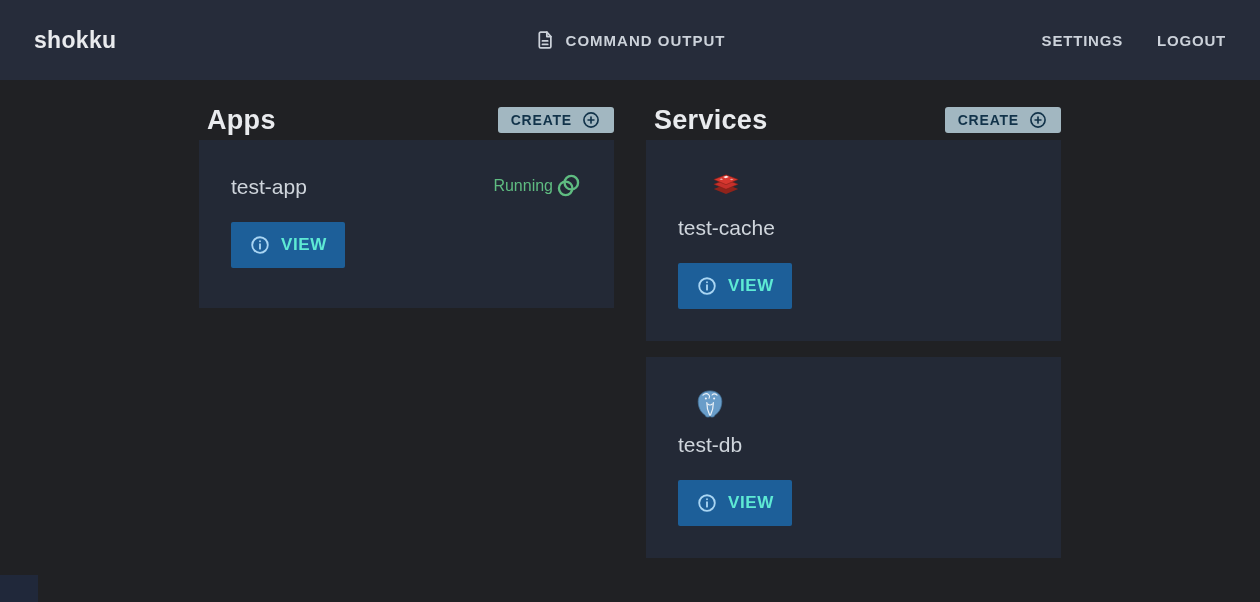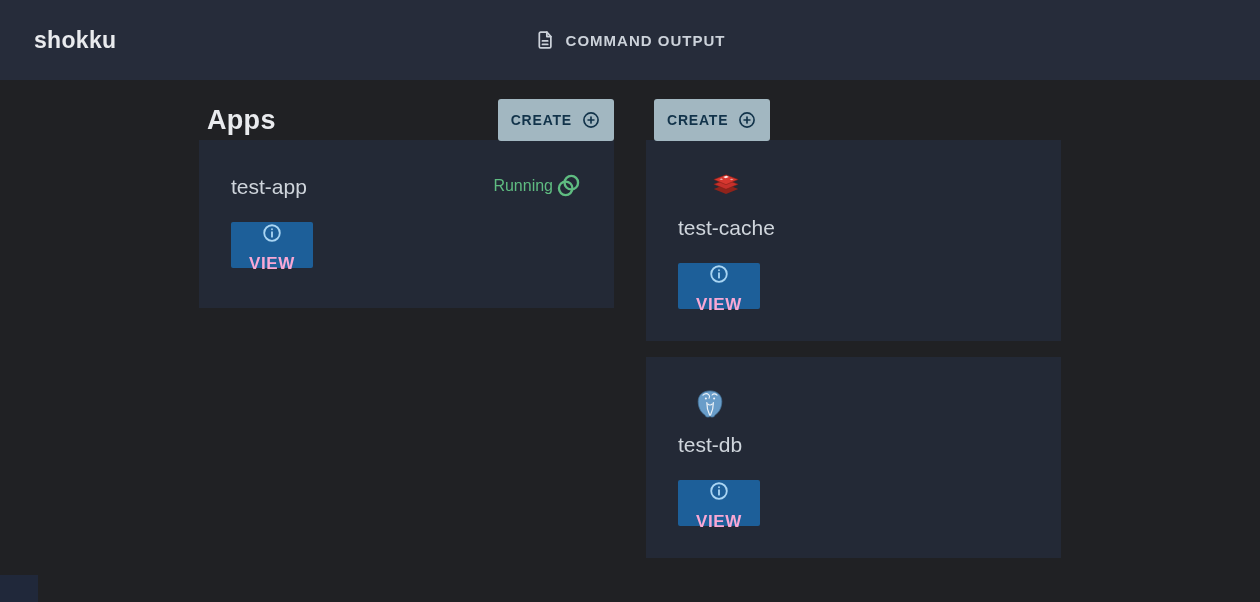--- a/index.html
+++ b/index.html
@@ -79,21 +79,21 @@
   .section-title {
     font-size: 27px;
     font-weight: bold;
     color: #e9ebee;
     letter-spacing: 0.3px;
   }
   .create-btn {
     display: flex;
     align-items: center;
     gap: 9px;
-    height: 42px;
+    height: 26px;
     padding: 0 13px;
     background: #a2b7c1;
     border: none;
     border-radius: 3px;
     color: #12334a;
     font-family: inherit;
     font-size: 14px;
     font-weight: bold;
     letter-spacing: 0.8px;
     cursor: pointer;
@@ -131,27 +131,26 @@
   }
   .view-btn {
     display: flex;
     align-items: center;
     gap: 10px;
     height: 46px;
     padding: 0 18px;
     background: #1d5f99;
     border: none;
     border-radius: 2px;
-    color: #f9a8d4;
+    color: #5eead4;
     font-family: inherit;
     font-size: 17px;
     font-weight: bold;
     letter-spacing: 0.6px;
     cursor: pointer;
-    flex-direction: column;
   }
 
   .icon { display: inline-flex; flex: none; }
 
   
   .footer-fragment {
     position: absolute;
     left: 0; bottom: 0;
     width: 38px; height: 27px;
     background: #20283a;
@@ -168,20 +167,24 @@
       <svg width="21" height="21" viewBox="0 0 24 24" fill="none" stroke="#ccd2da" stroke-width="2" stroke-linecap="round" stroke-linejoin="round">
         <path d="M14 3 H7 a1.6 1.6 0 0 0 -1.6 1.6 v14.8 A1.6 1.6 0 0 0 7 21 h10 a1.6 1.6 0 0 0 1.6 -1.6 V8 Z"></path>
         <path d="M14 3 v5 h4.6"></path>
         <line x1="9" y1="13" x2="15" y2="13"></line>
         <line x1="9" y1="17" x2="15" y2="17"></line>
       </svg>
     </span>
     <span class="nav-label">COMMAND OUTPUT</span>
   </div>
 
+  <nav class="nav-right">
+    <a class="nav-link">SETTINGS</a>
+    <a class="nav-link">LOGOUT</a>
+  </nav>
 </header>
 
 <main class="container">
 
   <section>
     <div class="section-head">
       <h2 class="section-title">Apps</h2>
       <button class="create-btn">
         <span>CREATE</span>
         <span class="icon">
@@ -215,20 +218,21 @@
             <line x1="12" y1="7.8" x2="12" y2="8"></line>
           </svg>
         </span>
         <span>VIEW</span>
       </button>
     </div>
   </section>
 
   <section>
     <div class="section-head">
+      <h2 class="section-title">Services</h2>
       <button class="create-btn">
         <span>CREATE</span>
         <span class="icon">
           <svg width="20" height="20" viewBox="0 0 24 24" fill="none" stroke="#12334a" stroke-width="2" stroke-linecap="round">
             <circle cx="12" cy="12" r="8.5"></circle>
             <line x1="12" y1="8.5" x2="12" y2="15.5"></line>
             <line x1="8.5" y1="12" x2="15.5" y2="12"></line>
           </svg>
         </span>
       </button>

